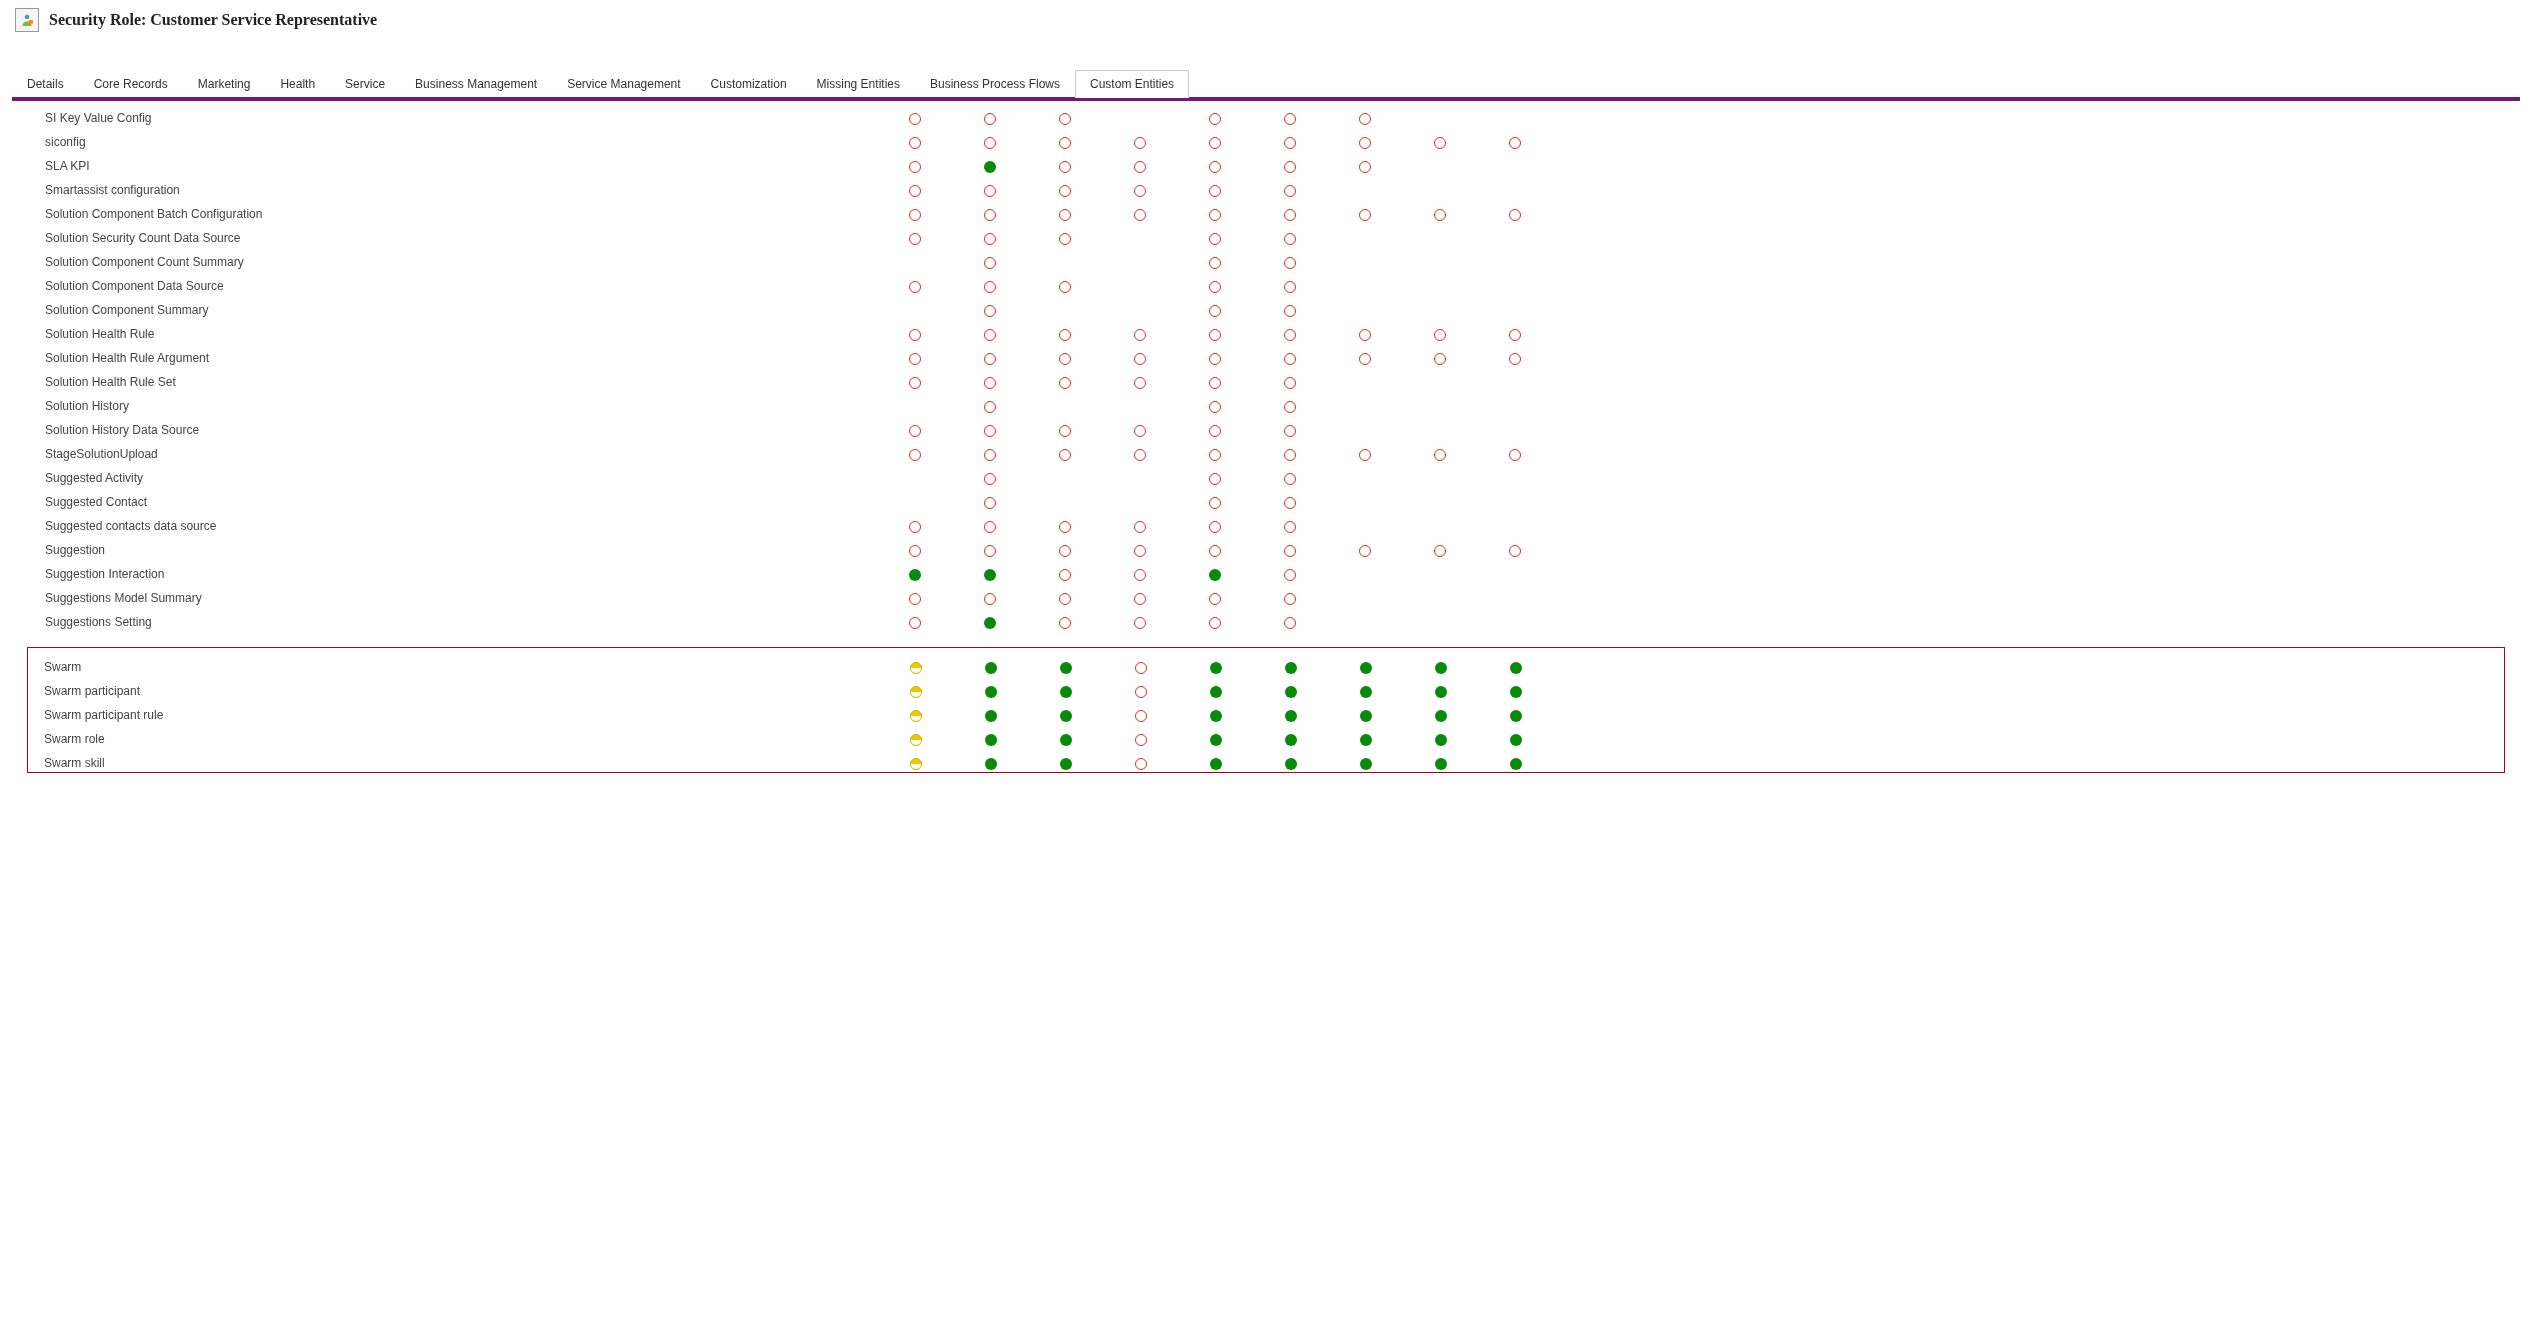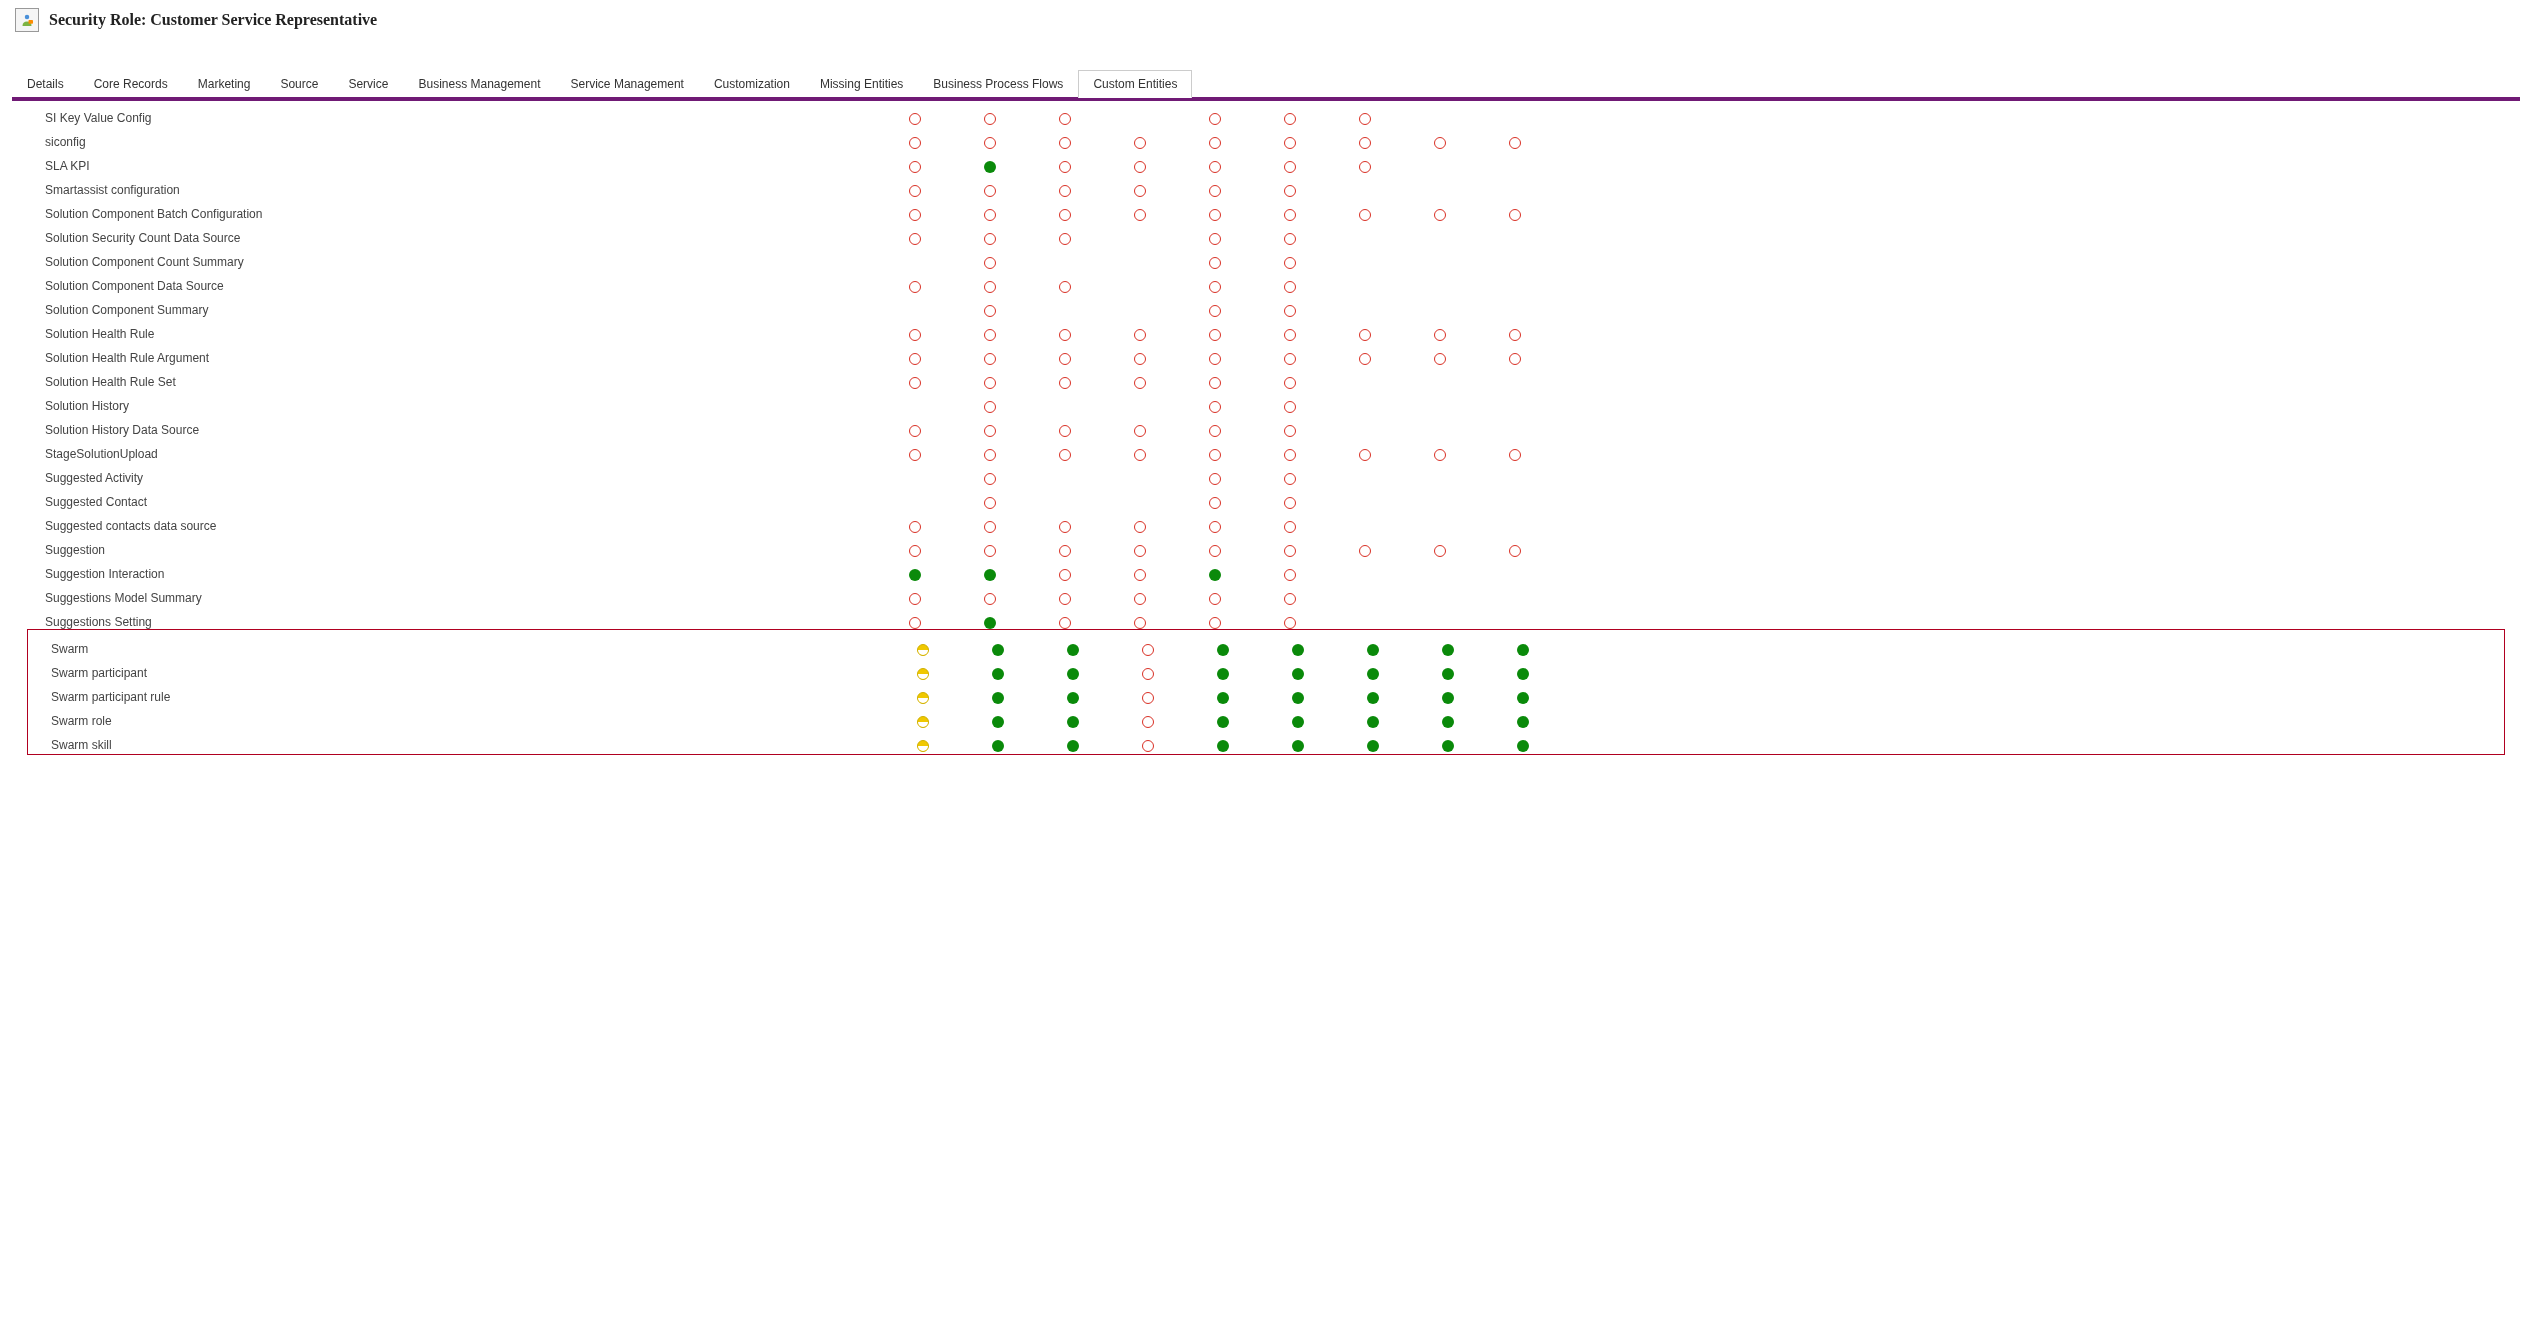--- a/index.html
+++ b/index.html
@@ -118,22 +118,22 @@
       position: absolute;
       top: 50%;
       left: 0;
       right: 0;
       bottom: 0;
       background: #fff;
       border-top: 0px solid #d0b000;
     }
     .highlight-box {
       border: 1.5px solid #b00020;
-      margin-top: 0;
-      padding: 2px 7px;
+      margin-top: 18px;
+      padding: 2px 0;
     }
     .highlight-box .row-label {
       padding-left: 16px;
     }
   </style>
 </head>
 <body>
 
 <div class="header">
   <div class="header-icon">
@@ -144,21 +144,21 @@
     </svg>
   </div>
   <div class="header-title">Security Role: Customer Service Representative</div>
 </div>
 
 <div class="tabs-container">
   <div class="tabs">
       <div class="tab">Details</div>
       <div class="tab">Core Records</div>
       <div class="tab">Marketing</div>
-      <div class="tab">Source</div>
+      <div class="tab">Health</div>
       <div class="tab">Service</div>
       <div class="tab">Business Management</div>
       <div class="tab">Service Management</div>
       <div class="tab">Customization</div>
       <div class="tab">Missing Entities</div>
       <div class="tab">Business Process Flows</div>
       <div class="tab active">Custom Entities</div>
     </div>
 
   <div class="content">

